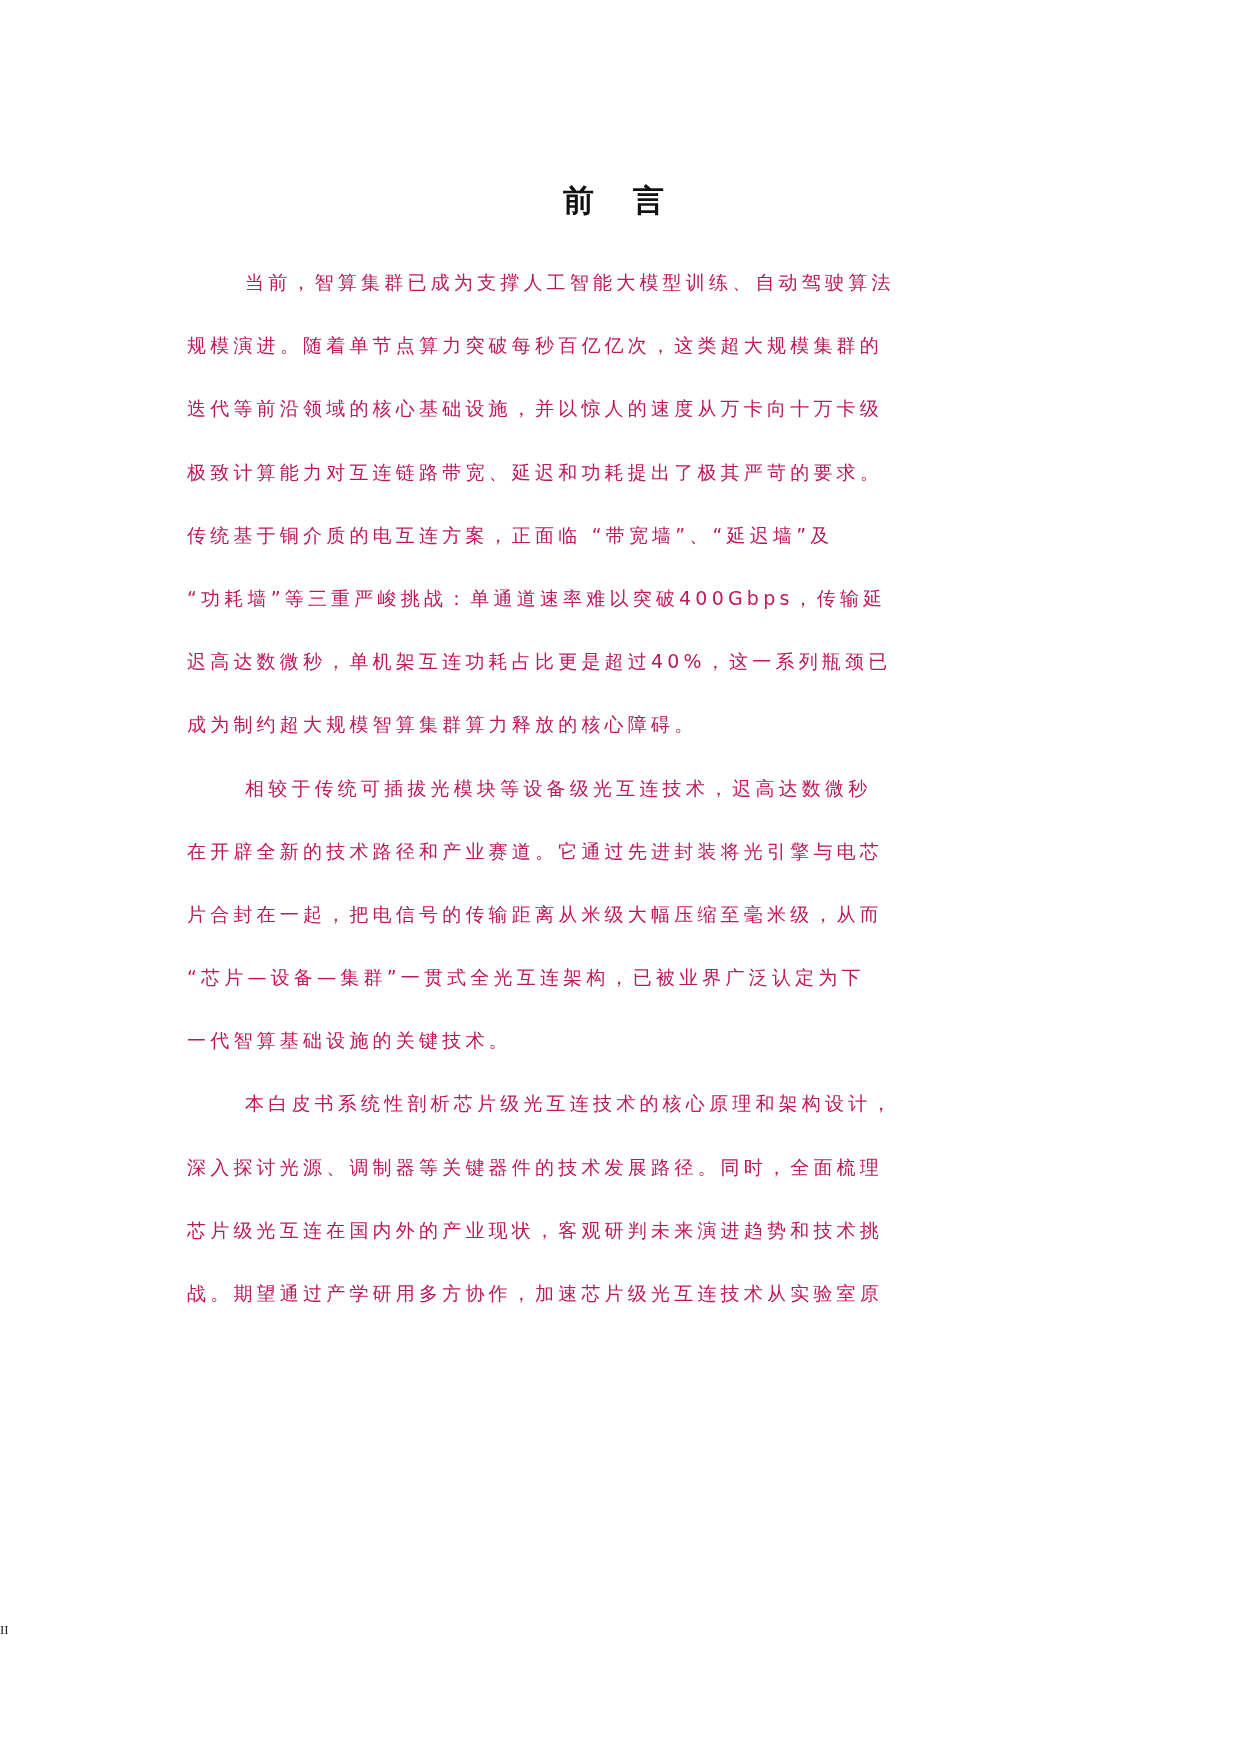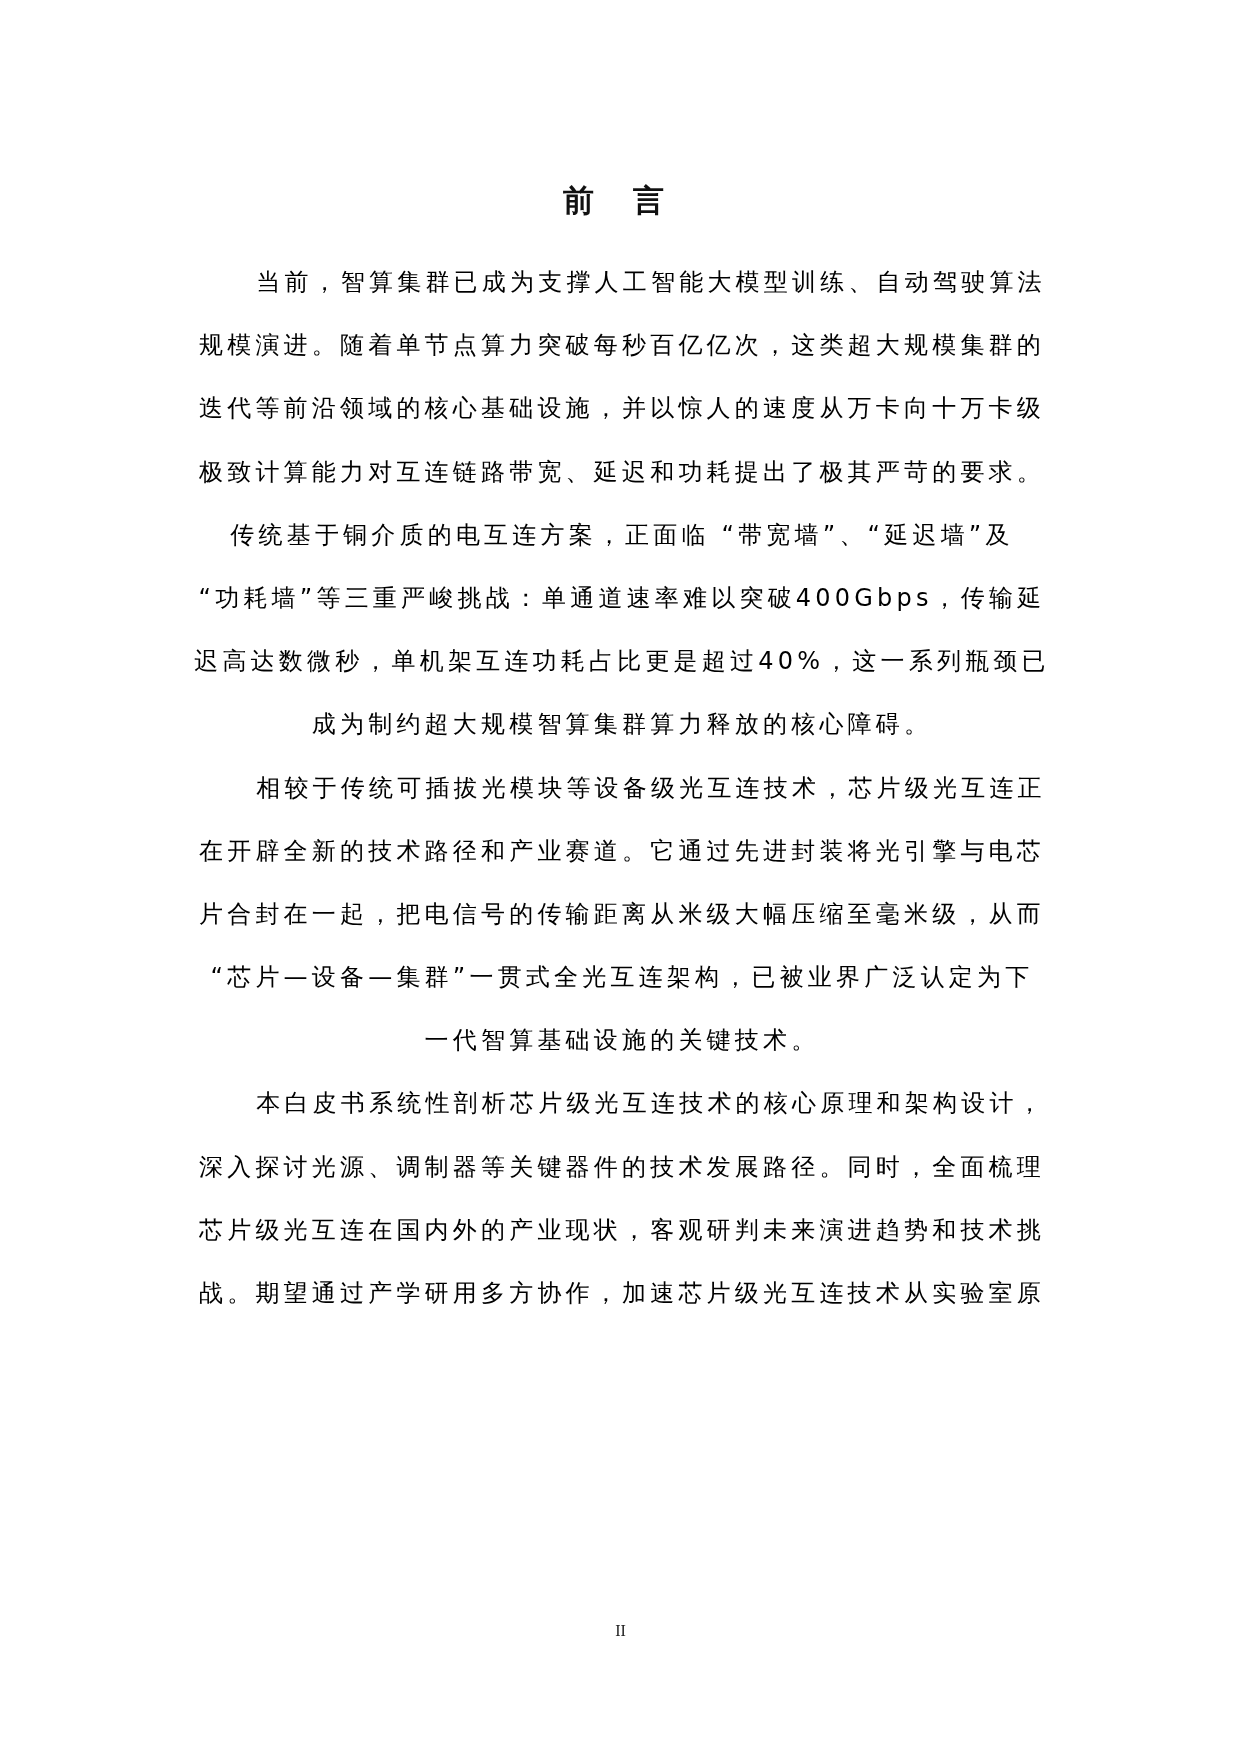--- a/index.html
+++ b/index.html
@@ -37,35 +37,33 @@
     }
     .body-text {
       position: absolute;
       left: 187px;
       top: 232px;
       width: 870px;
     }
     .line {
       height: 63.2px;
       line-height: 36px;
-      font-size: 24px;
+      font-size: 19px;
       white-space: nowrap;
       letter-spacing: 4.2px;
-      color: #000000;
-      text-align: center;
+      color: #be185d;
     }
     .line.indent { padding-left: 58px; }
     .page-number {
       position: absolute;
       top: 1590px;
       left: 0;
       width: 1241px;
-      text-align: center;
       font-family: "Liberation Serif", serif;
-      font-size: 16px;
+      font-size: 13px;
       color: #222222;
     }
   </style>
 </head>
 <body>
 
 <div class="page">
   <div class="title">前 言</div>
 
   <div class="body-text">
@@ -75,21 +73,21 @@
       <div class="line">规模演进。随着单节点算力突破每秒百亿亿次，这类超大规模集群的</div>
       <div class="line">迭代等前沿领域的核心基础设施，并以惊人的速度从万卡向十万卡级</div>
       <div class="line">极致计算能力对互连链路带宽、延迟和功耗提出了极其严苛的要求。</div>
       <div class="line">传统基于铜介质的电互连方案，正面临 “带宽墙”、“延迟墙”及</div>
       <div class="line">“功耗墙”等三重严峻挑战：单通道速率难以突破400Gbps，传输延</div>
       <div class="line">迟高达数微秒，单机架互连功耗占比更是超过40%，这一系列瓶颈已</div>
       <div class="line">成为制约超大规模智算集群算力释放的核心障碍。</div>
     </div>
 
     <div>
-      <div class="line indent">相较于传统可插拔光模块等设备级光互连技术，芯片级光互连正</div>
+      <div class="line indent">相较于传统可插拔光模块等设备级光互连技术，迟高达数微秒</div>
       <div class="line">在开辟全新的技术路径和产业赛道。它通过先进封装将光引擎与电芯</div>
       <div class="line">片合封在一起，把电信号的传输距离从米级大幅压缩至毫米级，从而</div>
       <div class="line">“芯片—设备—集群”一贯式全光互连架构，已被业界广泛认定为下</div>
       <div class="line">一代智算基础设施的关键技术。</div>
     </div>
 
     <div>
       <div class="line indent">本白皮书系统性剖析芯片级光互连技术的核心原理和架构设计，</div>
       <div class="line">深入探讨光源、调制器等关键器件的技术发展路径。同时，全面梳理</div>
       <div class="line">芯片级光互连在国内外的产业现状，客观研判未来演进趋势和技术挑</div>

